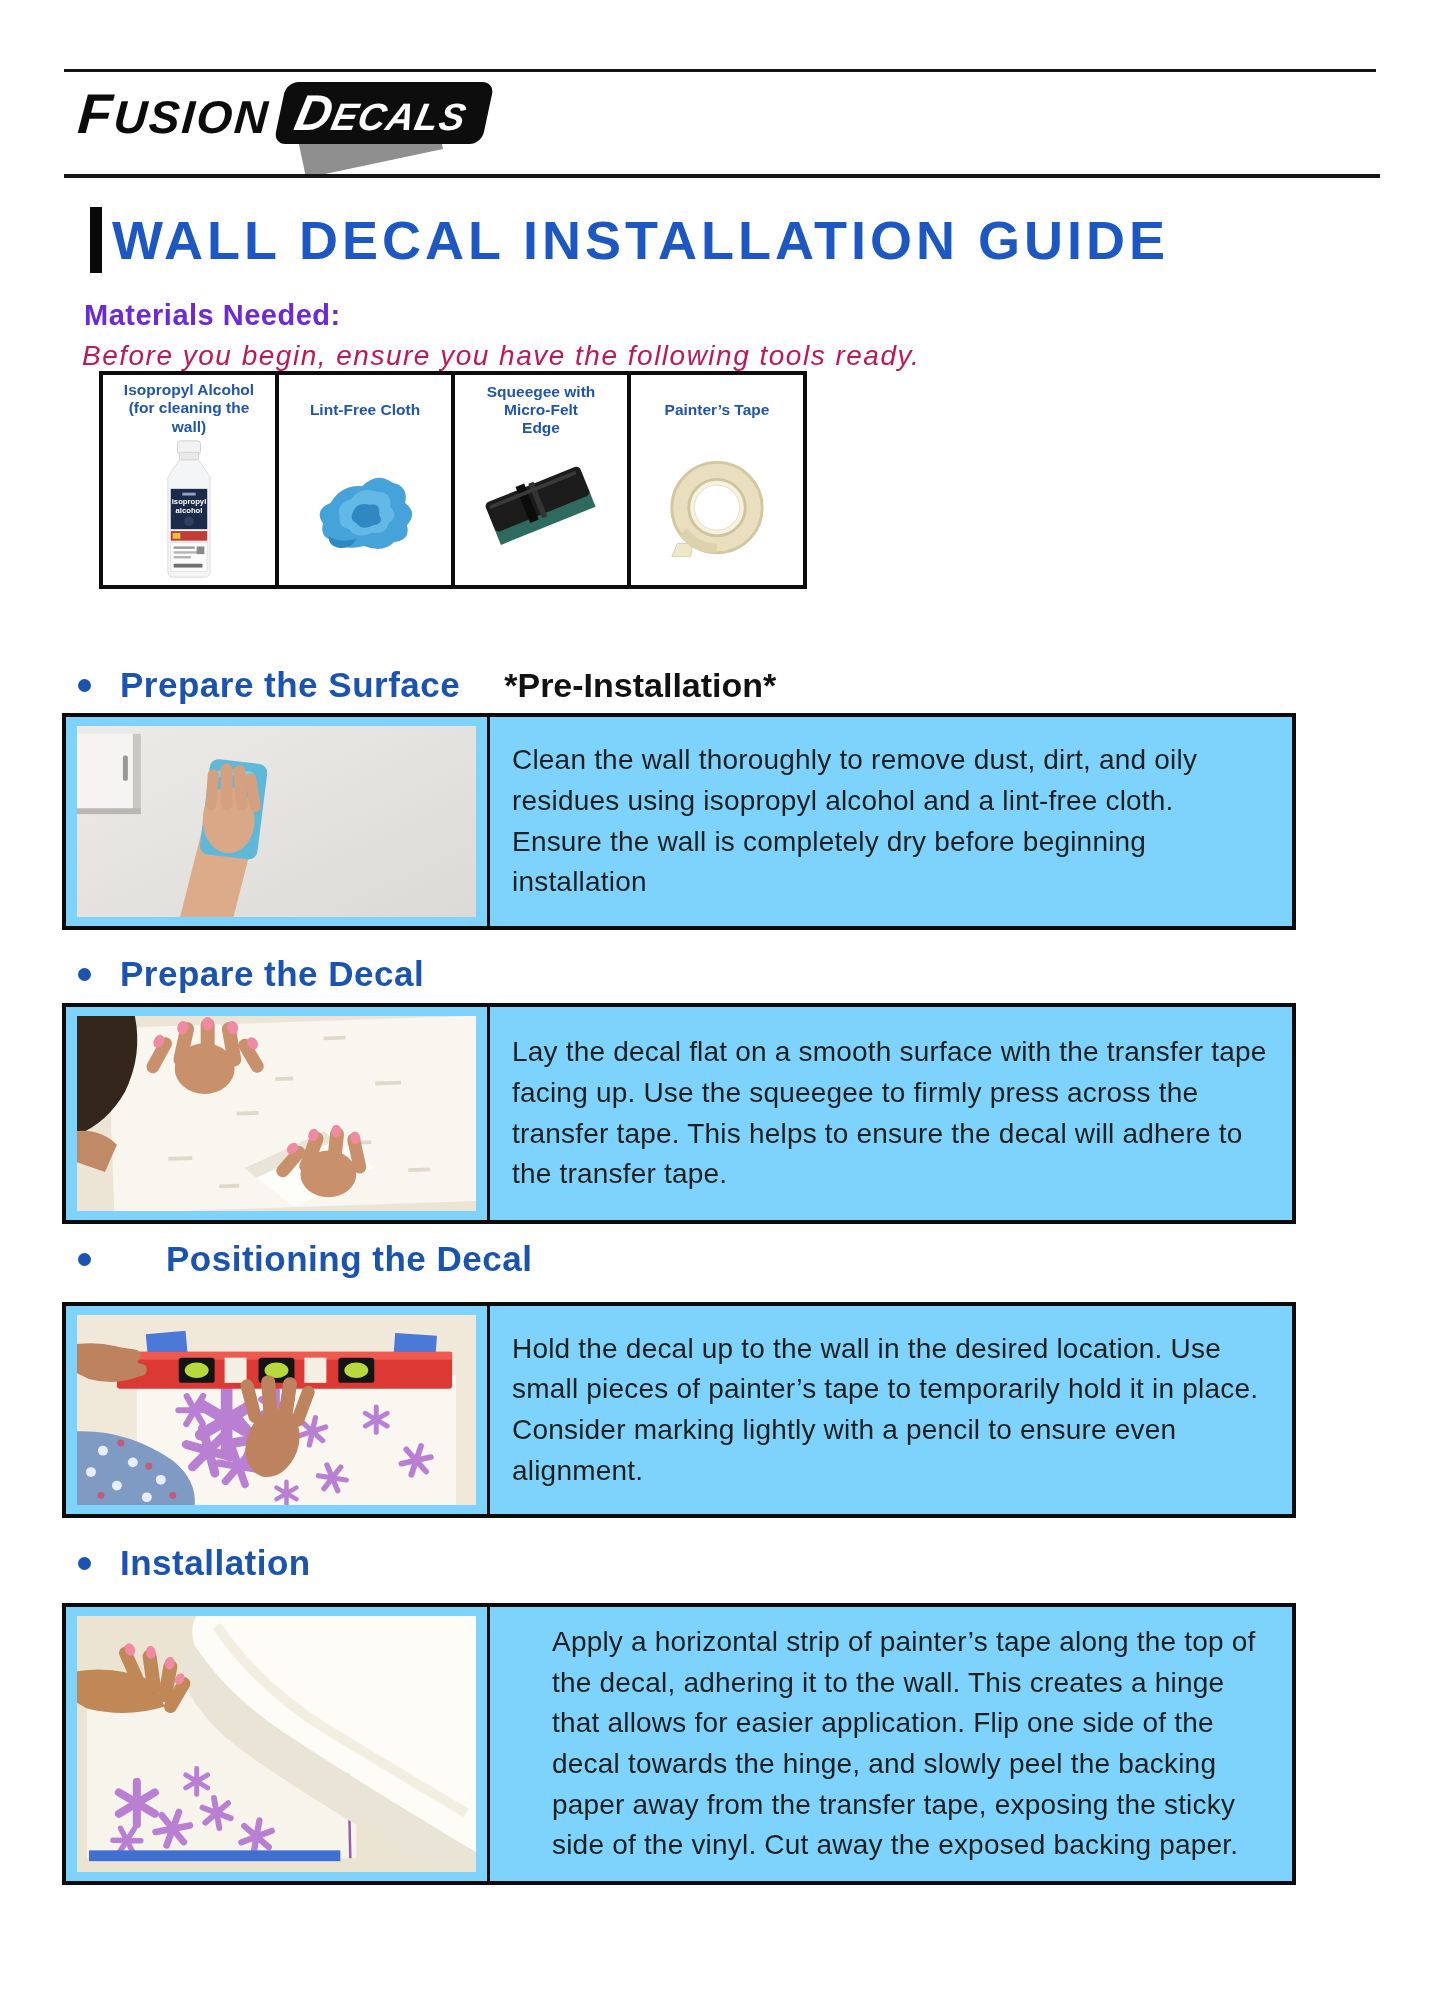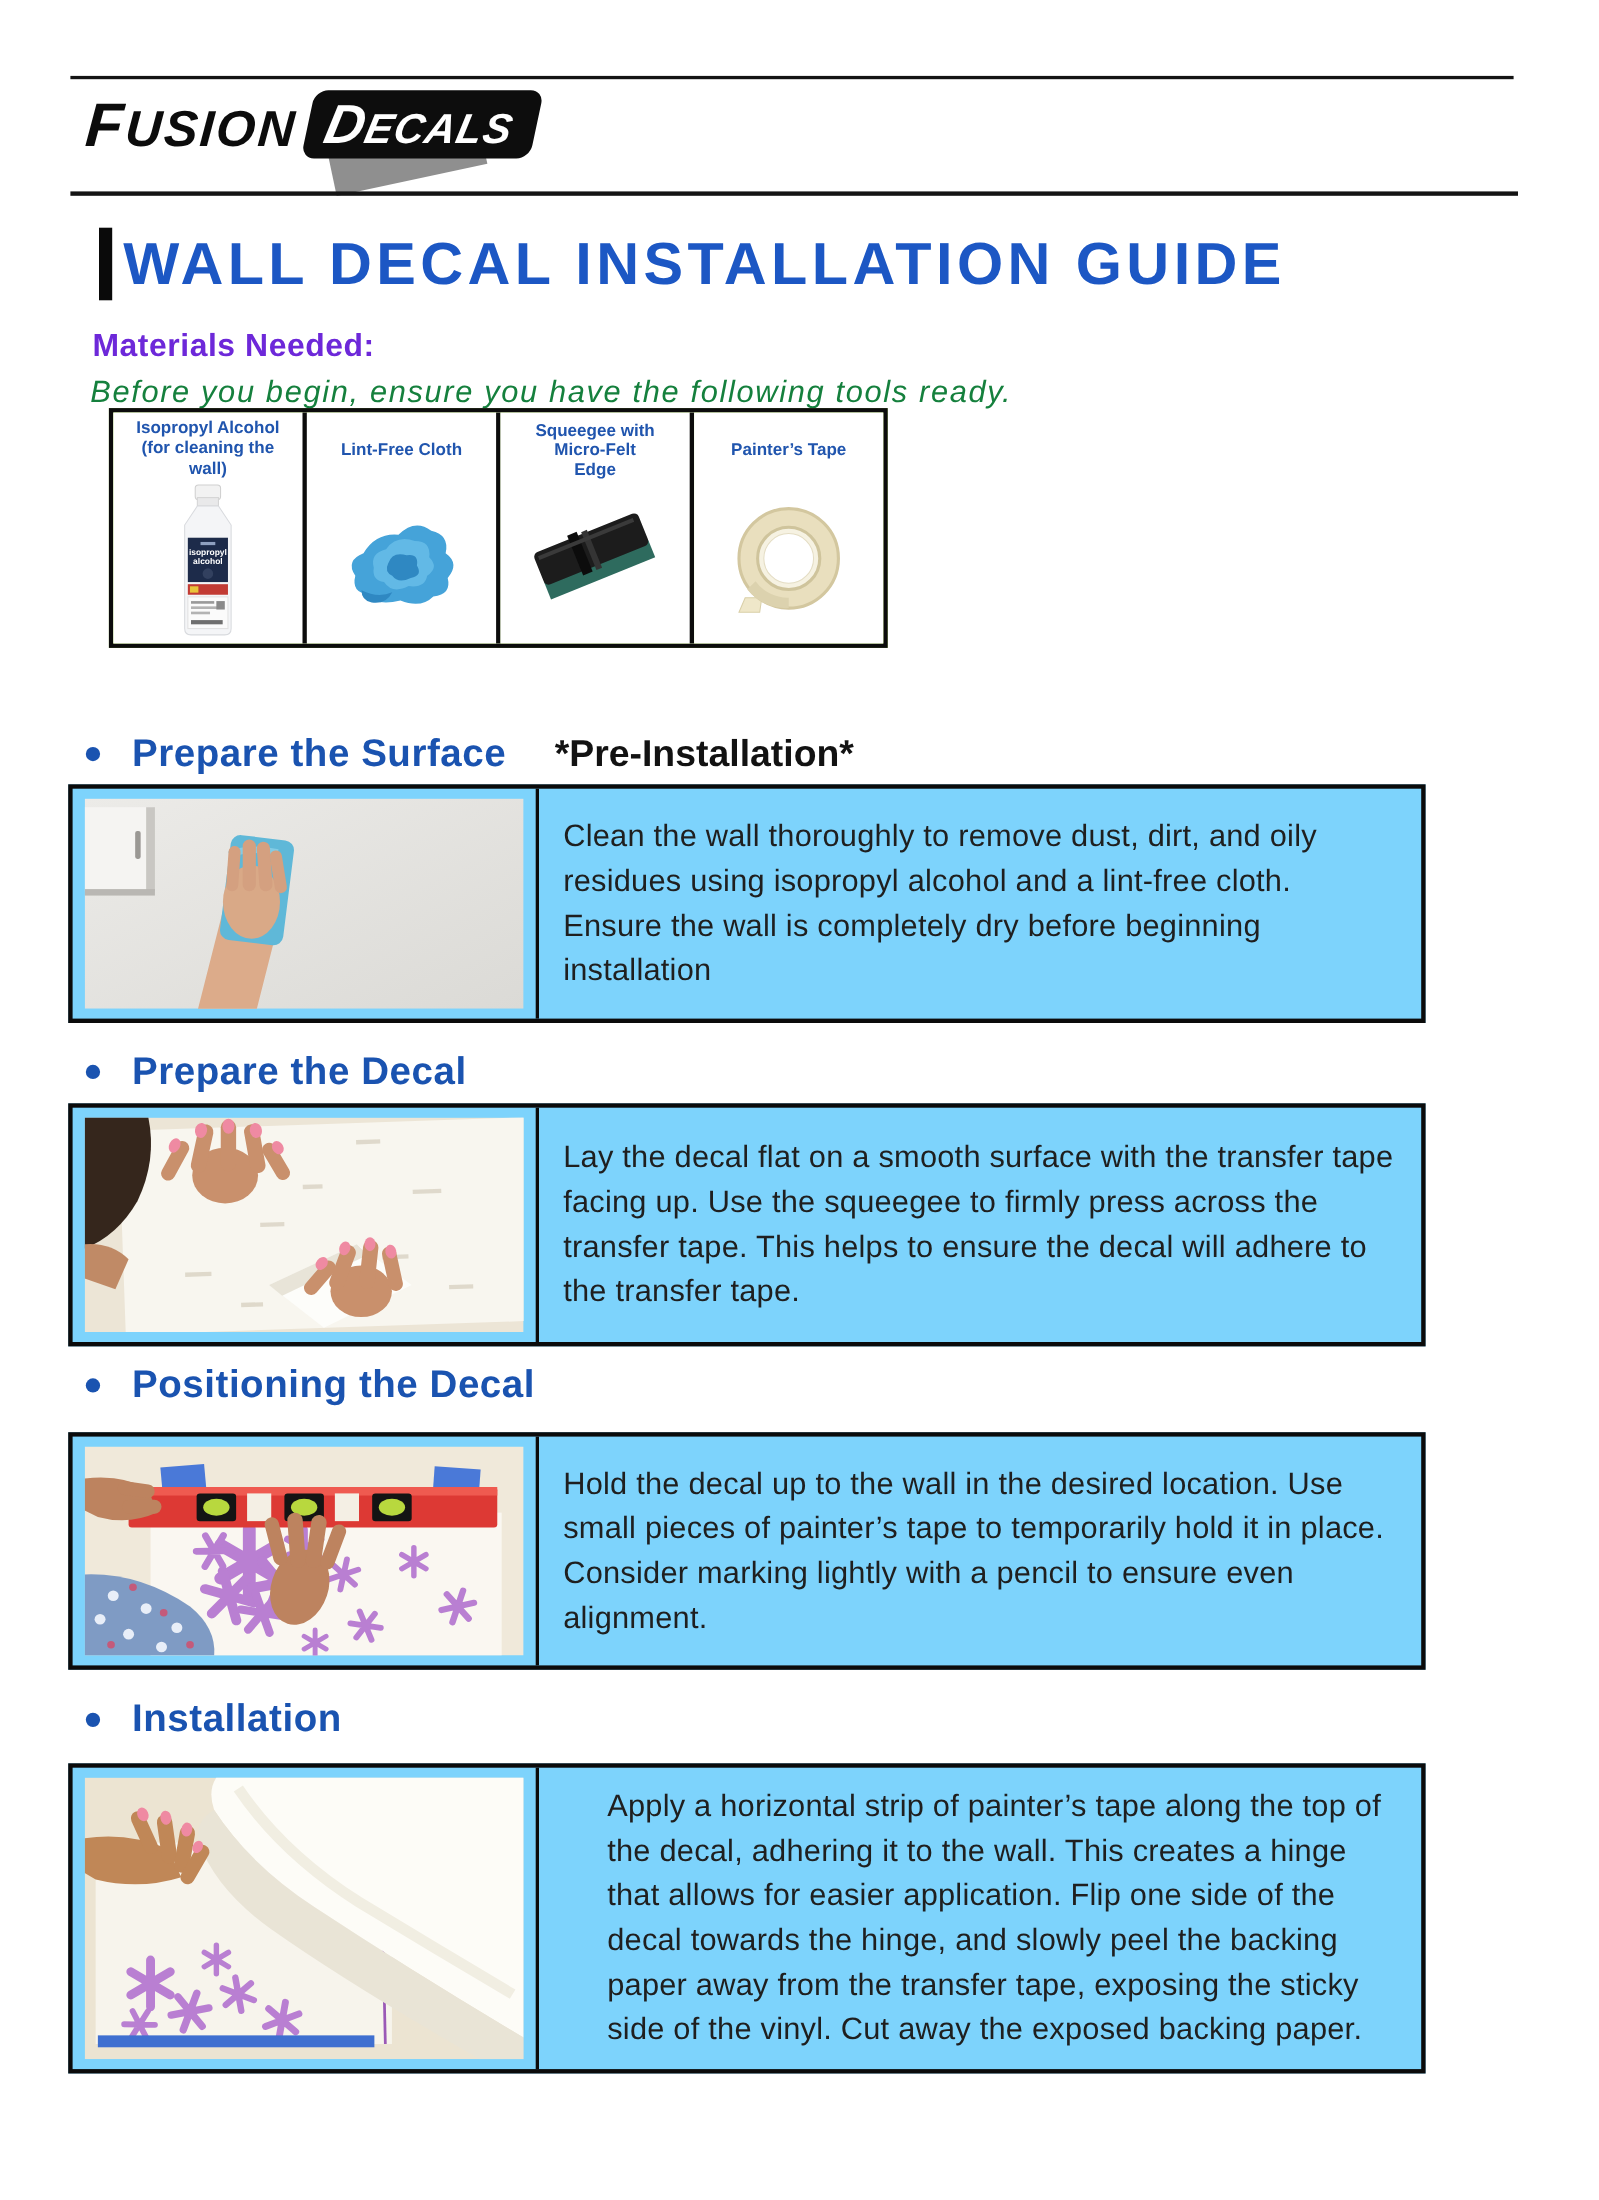--- a/index.html
+++ b/index.html
@@ -37,21 +37,21 @@
 
   
   .title-row { position:absolute; left:78px; top:206px; height:68px; display:flex; align-items:center;margin-left:12px; }
   .title-bar { width:12px; height:66px; background:#0a0a0a; display:inline-block; }
   .page-title {
     margin-left:10px; font-size:54px; font-weight:bold; letter-spacing:4px;
     color:#1c57c4; white-space:nowrap;
   }
 
   .materials-heading { position:absolute; left:84px; top:299px; font-size:29px; font-weight:bold; color:#6d28d9; letter-spacing:0.5px; }
-  .materials-sub { position:absolute; left:82px; top:340px; font-size:28px; font-style:italic; color:#15803d; letter-spacing:1.5px; }
+  .materials-sub { position:absolute; left:82px; top:340px; font-size:28px; font-style:italic; color:#be185d; letter-spacing:1.5px; }
 
   
   .mat-table { position:absolute; left:99px; top:371px; width:708px; height:218px; border:4px solid #0c0c0c; display:flex; background:#bef264; }
   .mat-cell { flex:1; border-right:4px solid #0c0c0c; display:flex; flex-direction:column; align-items:center; background:#fff; }
   .mat-cell:last-child { border-right:none; }
   .mat-label {
     height:64px; display:flex; align-items:center; justify-content:center; text-align:center;
     font-size:15.5px; font-weight:bold; color:#2055ae; line-height:1.18; white-space:pre-line; padding-top:6px;
   }
   .mat-img { flex:1; width:100%; display:flex; align-items:center; justify-content:center; padding:2px 6px 8px 6px; }
@@ -64,21 +64,21 @@
 
   
   .step-box { position:absolute; left:62px; width:1234px; border:4px solid #0b0b0b; background:#7dd3fc; display:flex; }
   .step-img-cell { width:424px; border-right:3px solid #0b0b0b; padding:9px 11px; }
   .step-img-cell svg { width:100%; height:100%; display:block; }
   .step-text-cell { flex:1; display:flex; align-items:center; padding-left:22px; padding-right:24px; }
   .step-text { font-size:28px; line-height:1.45; color:#1f1f1f; max-width:790px; letter-spacing:0.2px; }
 
   .pos-1 { top:661px; } .box-1 { top:713px; height:217px; }
   .pos-2 { top:950px; } .box-2 { top:1003px; height:221px; }
-  .pos-3 { top:1235px; } .box-3 { top:1302px; height:216px; }
+  .pos-3 { top:1235px;gap:46px; } .box-3 { top:1302px; height:216px; }
   .pos-4 { top:1539px; } .box-4 { top:1603px; height:282px;gap:40px; }
 </style>
 </head>
 <body>
 
 <div class="page">
 
   <div class="rule rule-top"></div>
 
   <div class="logo">

